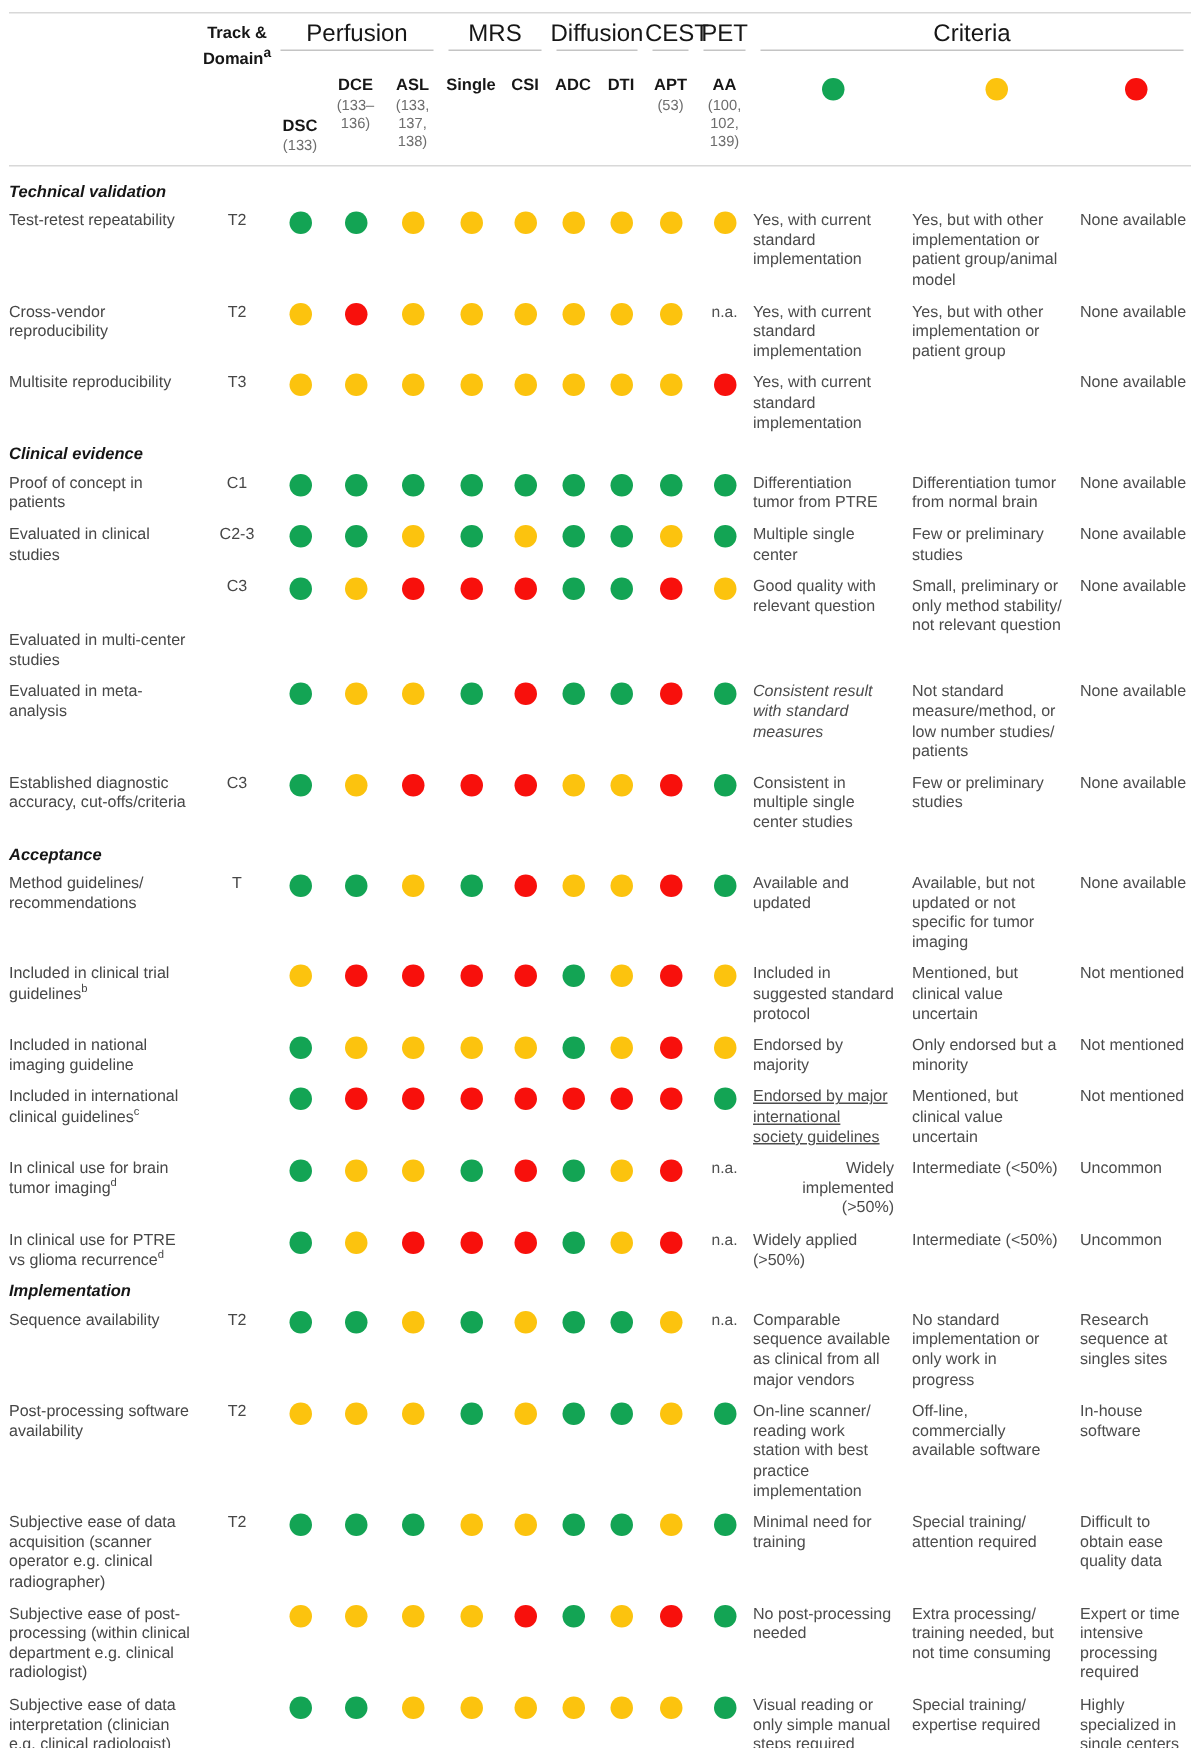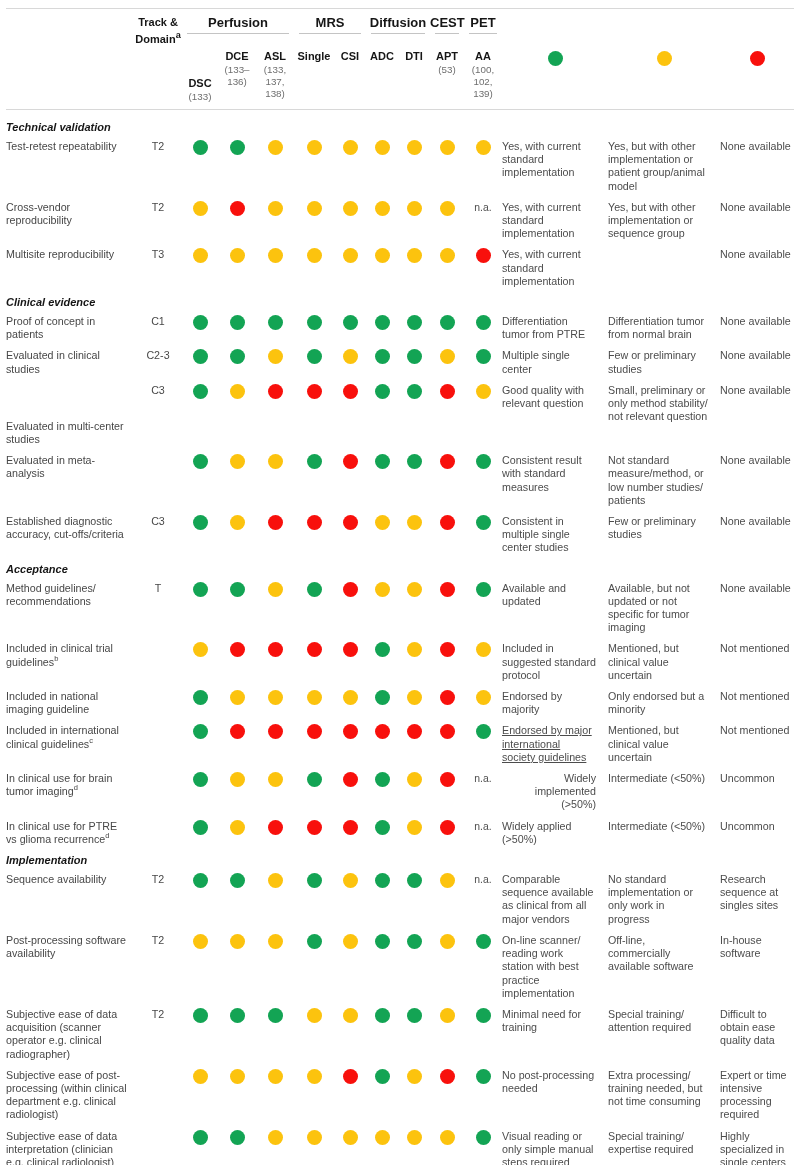--- a/index.html
+++ b/index.html
@@ -12,21 +12,21 @@
   .tablewrap{border-top:1px solid #d8d8d8;}
   .grid-row{
     display:grid;
     grid-template-columns:128px 48px 36px 38px 38px 40px 32px 32px 32px 34px 38px 106px 112px 74px;
     align-items:start;
   }
   
   .header{padding:7px 0 6px; border-bottom:1px solid #d8d8d8;}
   .th-line1,.th-line2{font-weight:bold;color:#161616;font-size:11px;line-height:13px;text-align:center;white-space:nowrap;}
   .group-cell{text-align:center;}
-  .group-label{font-weight:bold;color:#161616;font-size:13px;line-height:13px;white-space:nowrap;}
+  .group-label{font-weight:normal;color:#161616;font-size:16px;line-height:13px;white-space:nowrap;}
   .group-underline{height:0;border-bottom:1px solid #c4c4c4;margin:4px 5px 0;}
   .header-cols{margin-top:4px;}
   .colcell{text-align:center;}
   .colname{font-weight:bold;color:#161616;font-size:11px;line-height:13px;white-space:nowrap;}
   .colrefs{color:#6e6e6e;font-size:9.8px;line-height:12.3px;margin-top:1px;}
   .legend-cell{display:flex;justify-content:center;padding-top:1px;}
   
   .rows{padding-top:8px;}
   .section-title{font-weight:bold;font-style:italic;color:#161616;font-size:11px;line-height:13px;margin:3px 0 6px;}
   .row{margin-bottom:8px;}
@@ -65,20 +65,24 @@
             <div class="group-underline"></div>
           </div>
           <div class="group-cell" style="grid-column: 10 / 11;">
             <div class="group-label">CEST</div>
             <div class="group-underline"></div>
           </div>
           <div class="group-cell" style="grid-column: 11 / 12;">
             <div class="group-label">PET</div>
             <div class="group-underline"></div>
           </div>
+          <div class="group-cell" style="grid-column: 12 / 15;">
+            <div class="group-label">Criteria</div>
+            <div class="group-underline"></div>
+          </div>
         </div>
         <div class="grid-row header-cols">
           <div class="colcell" style="grid-column: 3; margin-top: 27px;">
             <div class="colname">DSC</div>
             <div class="colrefs">(133)</div>
           </div>
           <div class="colcell" style="grid-column: 4;">
             <div class="colname">DCE</div>
             <div class="colrefs">(133–136)</div>
           </div>
@@ -181,21 +185,21 @@
           <div class="dot-cell" style="grid-column: 9;">
             <div class="dot" style="background: rgb(252, 195, 14);"></div>
           </div>
           <div class="dot-cell" style="grid-column: 10;">
             <div class="dot" style="background: rgb(252, 195, 14);"></div>
           </div>
           <div class="dot-cell" style="grid-column: 11;">
             <div class="na">n.a.</div>
           </div>
           <div class="crit green" style="grid-column: 12;">Yes, with current standard implementation</div>
-          <div class="crit yellow" style="grid-column: 13;">Yes, but with other implementation or sequence group</div>
+          <div class="crit yellow" style="grid-column: 13;">Yes, but with other implementation or patient group</div>
           <div class="crit red" style="grid-column: 14;">None available</div>
         </div>
         <div class="grid-row row">
           <div class="row-label" style="grid-column: 1;"><span>Multisite reproducibility</span></div>
           <div class="row-track" style="grid-column: 2;">T3</div>
           <div class="dot-cell" style="grid-column: 3;">
             <div class="dot" style="background: rgb(252, 195, 14);"></div>
           </div>
           <div class="dot-cell" style="grid-column: 4;">
             <div class="dot" style="background: rgb(252, 195, 14);"></div>
@@ -350,21 +354,21 @@
           </div>
           <div class="dot-cell" style="grid-column: 9;">
             <div class="dot" style="background: rgb(19, 164, 84);"></div>
           </div>
           <div class="dot-cell" style="grid-column: 10;">
             <div class="dot" style="background: rgb(248, 16, 12);"></div>
           </div>
           <div class="dot-cell" style="grid-column: 11;">
             <div class="dot" style="background: rgb(19, 164, 84);"></div>
           </div>
-          <div class="crit green" style="grid-column: 12;">Consistent result with standard measures</div>
+          <div class="crit green" style="grid-column: 12; font-style: italic;">Consistent result with standard measures</div>
           <div class="crit yellow" style="grid-column: 13;">Not standard measure/method, or low number studies/ patients</div>
           <div class="crit red" style="grid-column: 14;">None available</div>
         </div>
         <div class="grid-row row">
           <div class="row-label" style="grid-column: 1;"><span>Established diagnostic accuracy, cut-offs/criteria</span></div>
           <div class="row-track" style="grid-column: 2;">C3</div>
           <div class="dot-cell" style="grid-column: 3;">
             <div class="dot" style="background: rgb(19, 164, 84);"></div>
           </div>
           <div class="dot-cell" style="grid-column: 4;">

